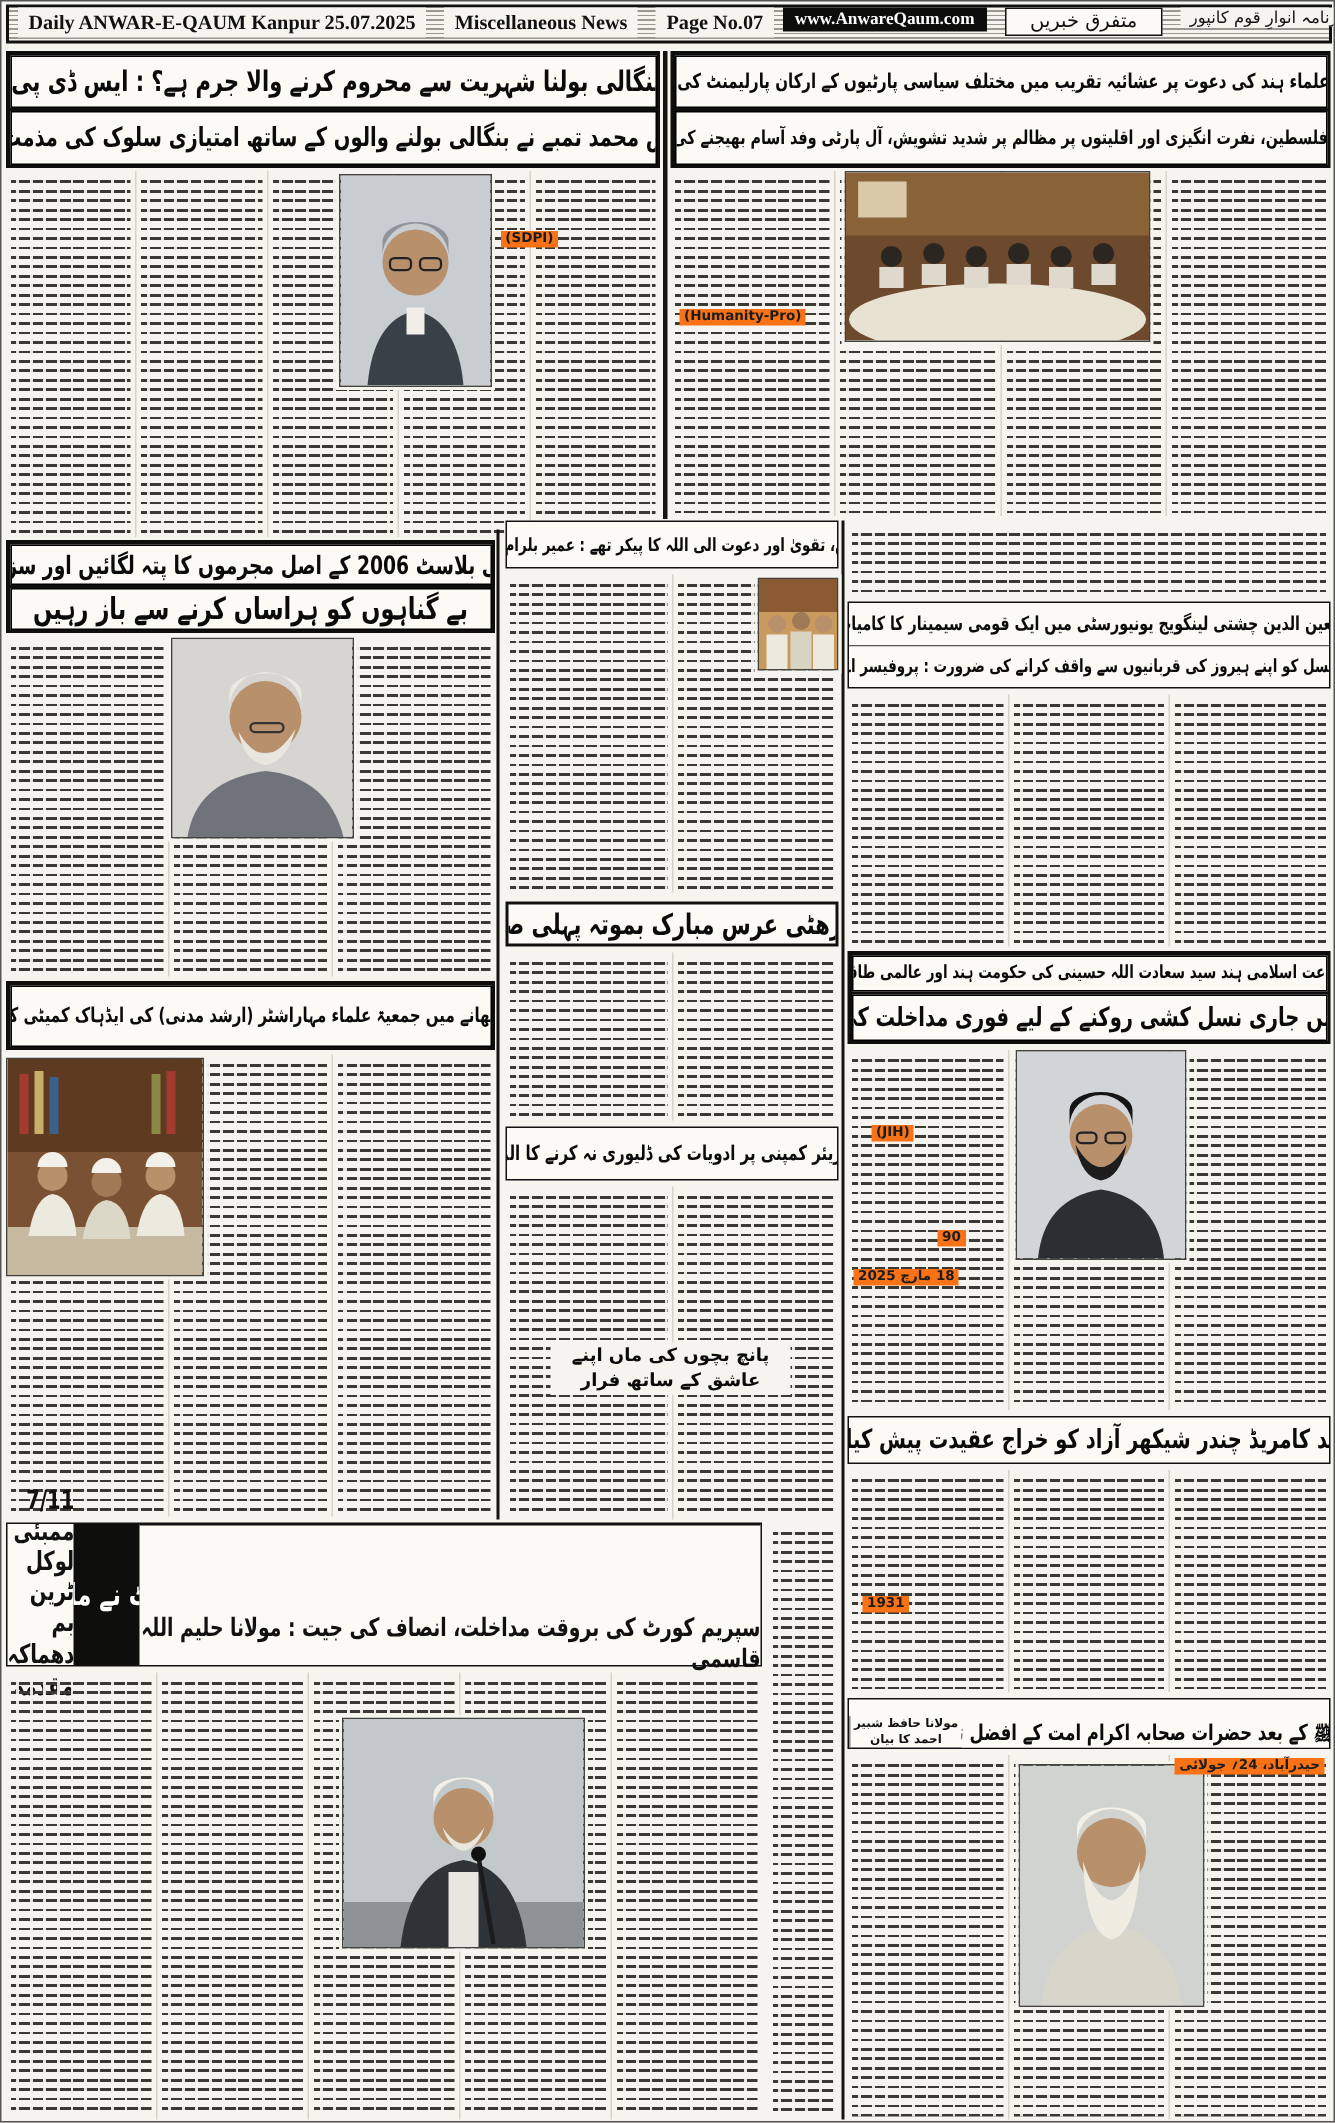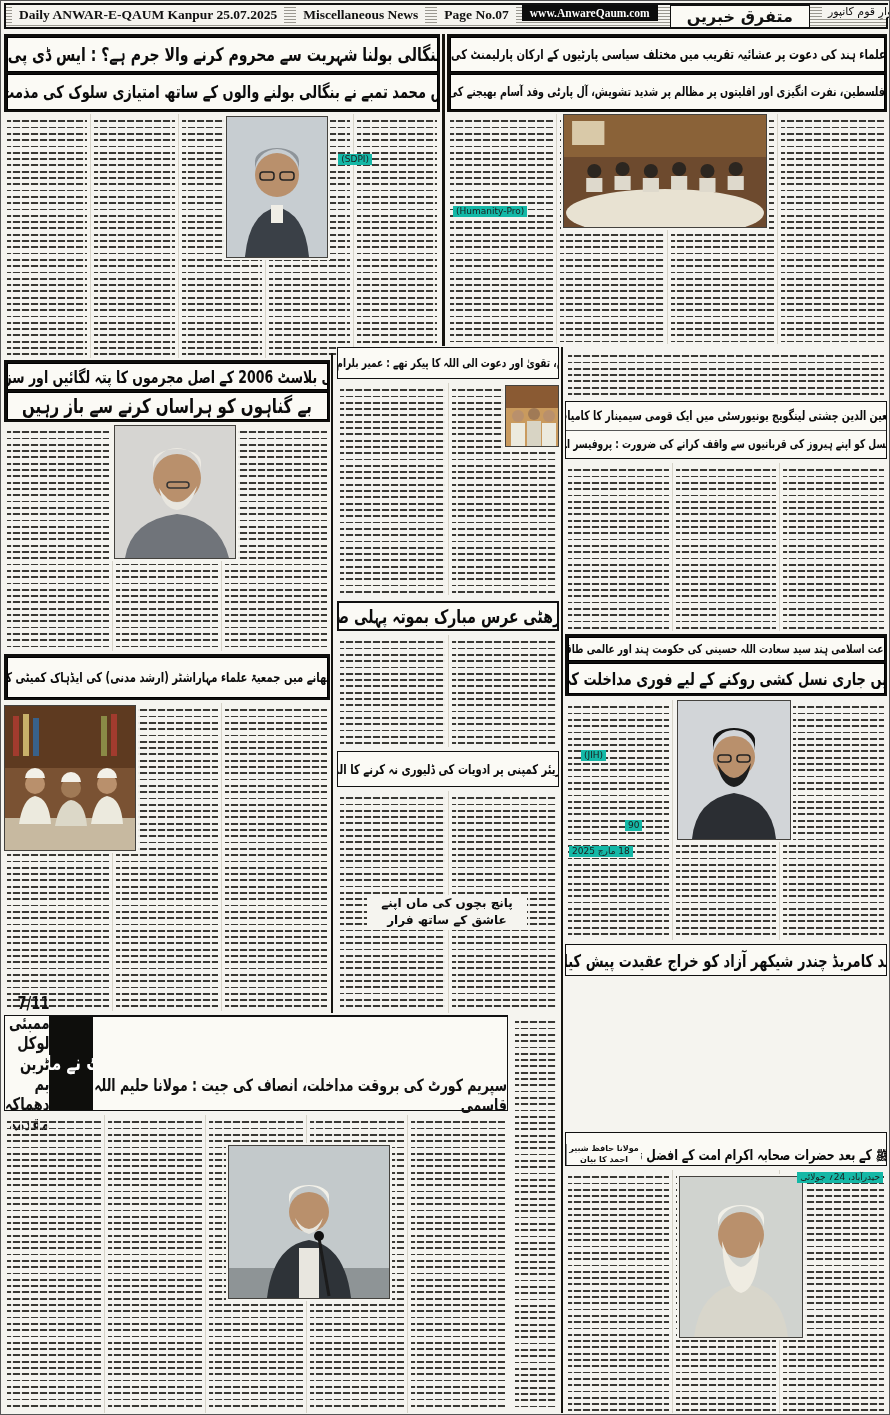--- a/index.html
+++ b/index.html
@@ -7,43 +7,43 @@
         font-family:"DejaVu Sans",sans-serif;color:#111;overflow:hidden;border:1px solid #555;box-sizing:border-box;}
   .abs{position:absolute;box-sizing:border-box;}
   
   #masthead{left:3px;top:2px;width:884px;height:26px;border:2px solid #111;background:
       repeating-linear-gradient(180deg,#f5f4ef 0 2px,#9a9890 2px 3px);
       display:flex;align-items:flex-start;gap:6px;padding:0 6px;}
   .mh-item{background:#f5f4ef;padding:0 7px;font-family:"Liberation Serif",serif;
       font-weight:700;font-size:13.5px;white-space:nowrap;line-height:20px;}
   .mh-black{background:#0d0d0c;color:#fff;font-family:"Liberation Serif",serif;
       font-size:11.5px;font-weight:700;padding:2px 8px;white-space:nowrap;}
-  .mh-urbox{background:#fbfaf5;border:1.5px solid #111;font-weight:700;font-size:16px;
+  .mh-urbox{background:#fbfaf5;border:1.5px solid #111;font-weight:400;font-size:13px;
       padding:1px 16px;direction:rtl;white-space:nowrap;}
   .mh-ur{background:#f5f4ef;font-size:11px;direction:rtl;white-space:nowrap;padding:0 6px;}
   .sp{flex:1;}
   
   .hframe{background:#0e0e0c;display:flex;flex-direction:column;gap:2px;padding:2.5px;}
   .hbox{flex:1;background:#fbfaf5;border:1px solid #000;display:flex;align-items:center;
         justify-content:center;font-weight:700;direction:rtl;color:#0b0b0b;overflow:hidden;white-space:nowrap;}
   .hbar{flex:1;background:#0e0e0c;color:#fff;display:flex;align-items:center;justify-content:center;
         font-weight:700;direction:rtl;overflow:hidden;white-space:nowrap;}
   .sbox{background:#fbfaf5;border:2px solid #111;display:flex;align-items:center;justify-content:center;
         font-weight:700;direction:rtl;color:#0b0b0b;overflow:hidden;white-space:nowrap;}
   .tall{display:inline-block;transform:scaleY(1.35);}
   
   .cols{display:flex;}
   .col{flex:1;border-left:1px solid #d6d3c8;}
   .col:first-child{border-left:none;}
   .sim{background-image:
       repeating-linear-gradient(90deg,rgba(245,244,239,0) 0 7px,rgba(245,244,239,.92) 7px 9px),
       repeating-linear-gradient(180deg,#3a3934 0 1.8px,rgba(0,0,0,0) 1.8px 6.3px);
       background-clip:content-box;padding:2px 3px;}
-  .snippet{position:absolute;z-index:3;background:#14b8a6;font-size:9px;line-height:11px;
-      color:#1c1c1c;padding:0 3px;white-space:nowrap;font-weight:400;}
+  .snippet{position:absolute;z-index:3;background:#f97316;font-size:9px;line-height:11px;
+      color:#1c1c1c;padding:0 3px;white-space:nowrap;font-weight:700;}
   .rtl{direction:rtl;}
   
   .photo{position:absolute;z-index:2;border:1px solid #44423e;outline:2px solid #f5f4ef;overflow:hidden;}
   .photo svg{display:block;width:100%;height:100%;}
   
   .vline{background:#15140f;}
   .inset-hl{position:absolute;z-index:3;background:#f5f4ef;font-weight:700;direction:rtl;
       text-align:center;color:#0b0b0b;line-height:1.45;}
 </style>
 </head>
@@ -284,20 +284,26 @@
         <rect x="40" y="54" width="13" height="7" rx="3" fill="none" stroke="#222" stroke-width="1.5"></rect>
         <rect x="59" y="54" width="13" height="7" rx="3" fill="none" stroke="#222" stroke-width="1.5"></rect>
       </svg>
     </div>
   </div>
 
   <div class="abs sbox" style="left:564px;top:943px;width:322px;height:32px;font-size:13px;border-width:1.5px">
       <span class="tall">شہید کامریڈ چندر شیکھر آزاد کو خراج عقیدت پیش کیا گیا</span>
     </div>
 
+  <div class="abs cols" style="left:564px;top:979px;width:322px;height:148px">
+    <div class="col sim"></div>
+    <div class="col sim"></div>
+    <div class="col sim"></div>
+    <span class="snippet" style="left:10px;top:84px">1931</span>
+  </div>
 
   <div class="abs" style="left:564px;top:1131px;width:322px;height:34px;border:1.5px solid #111;background:#fbfaf5;display:flex;align-items:flex-end">
     <div style="flex:0 0 70px;font-size:8px;font-weight:700;direction:rtl;text-align:center;line-height:1.3;border-left:1px solid #888;padding:0 2px">مولانا حافظ شبیر احمد کا بیان</div>
     <div class="hbox" style="border:none;font-size:11px;flex:1">
         <span class="tall">نبی رحمتﷺ کے بعد حضرات صحابہ اکرام امت کے افضل ترین انسان</span>
       </div>
   </div>
 
   <div class="abs cols" style="left:564px;top:1169px;width:322px;height:243px">
     <div class="col sim"></div>

